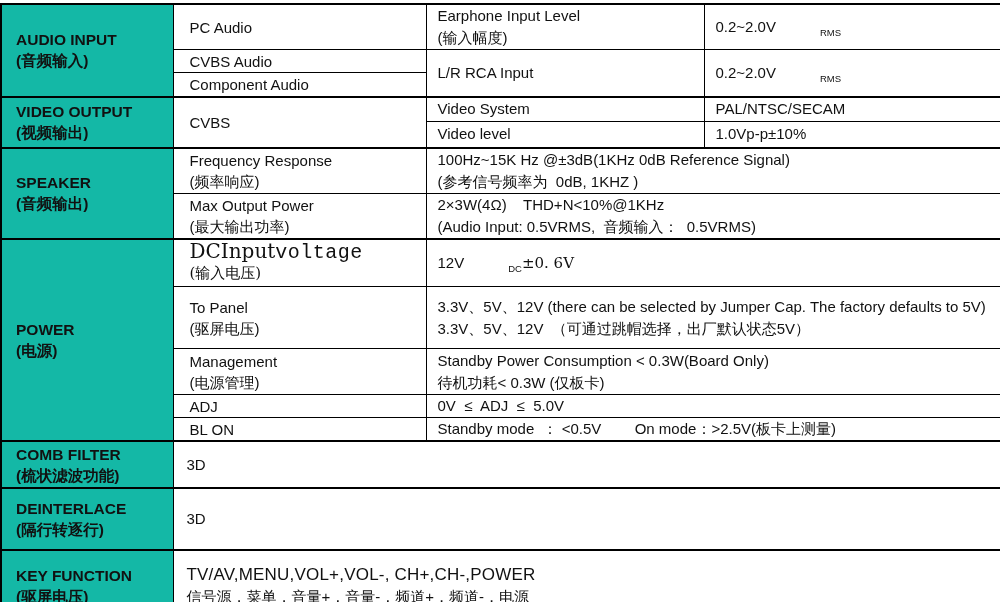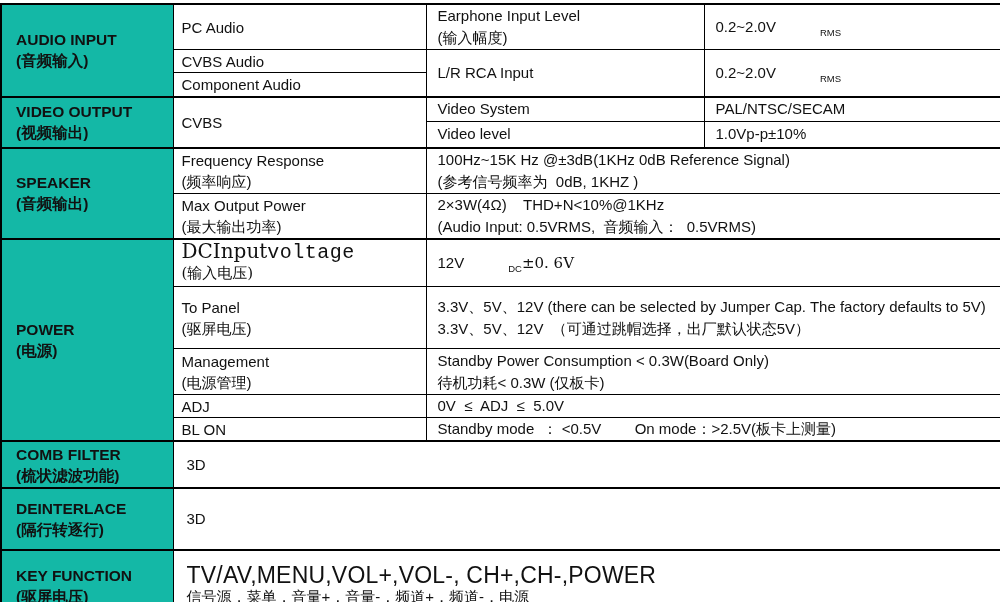--- a/index.html
+++ b/index.html
@@ -16,29 +16,29 @@
   td{border:1px solid #000;padding:0;vertical-align:middle;overflow:hidden;}
   td:last-child{border-right:none;}
   tr.sec > td{border-top:2px solid #000;}
   tr.last > td{border-bottom:none;}
   .cat{
     background:#14b8a6;
     font-weight:bold;font-size:15.5px;line-height:21px;
     padding-left:14px;
   }
   .cat div{white-space:nowrap;}
-  .sub{font-size:15px;line-height:21px;padding-left:8px;}
+  .sub{font-size:15px;line-height:21px;padding-left:16px;}
   .sub div{white-space:nowrap;}
   .cell{font-size:15px;line-height:22px;padding-left:11px;}
   .cell div{white-space:pre-wrap;}
   sub.u{font-size:9.5px;line-height:0;margin-left:44px;}
   .serifish{font-family:"DejaVu Serif",serif;}
   .monoish{font-family:"Liberation Mono",monospace;letter-spacing:0.5px;}
   .dc-line1{font-size:20px;}
-  .key-line1{font-size:23px;letter-spacing:0.2px;}
+  .key-line1{font-size:17px;letter-spacing:0.2px;}
   .nowrap{white-space:nowrap;}
 </style>
 </head>
 <body>
 
 <div class="page">
 <table class="spec">
   <colgroup>
     <col style="width:172px">
         <col style="width:253px">

